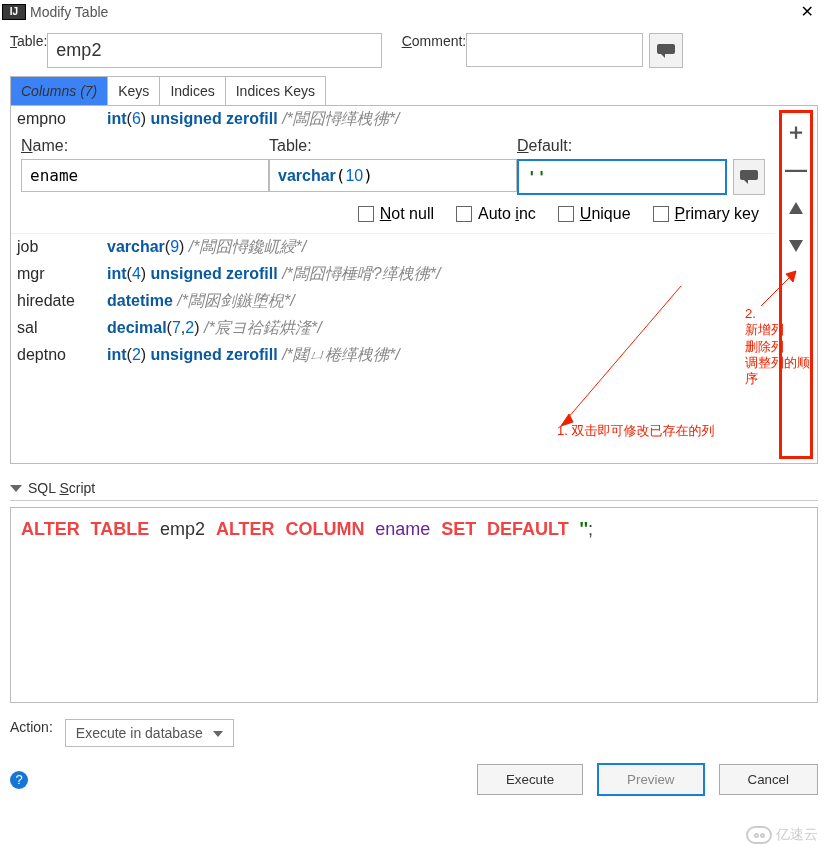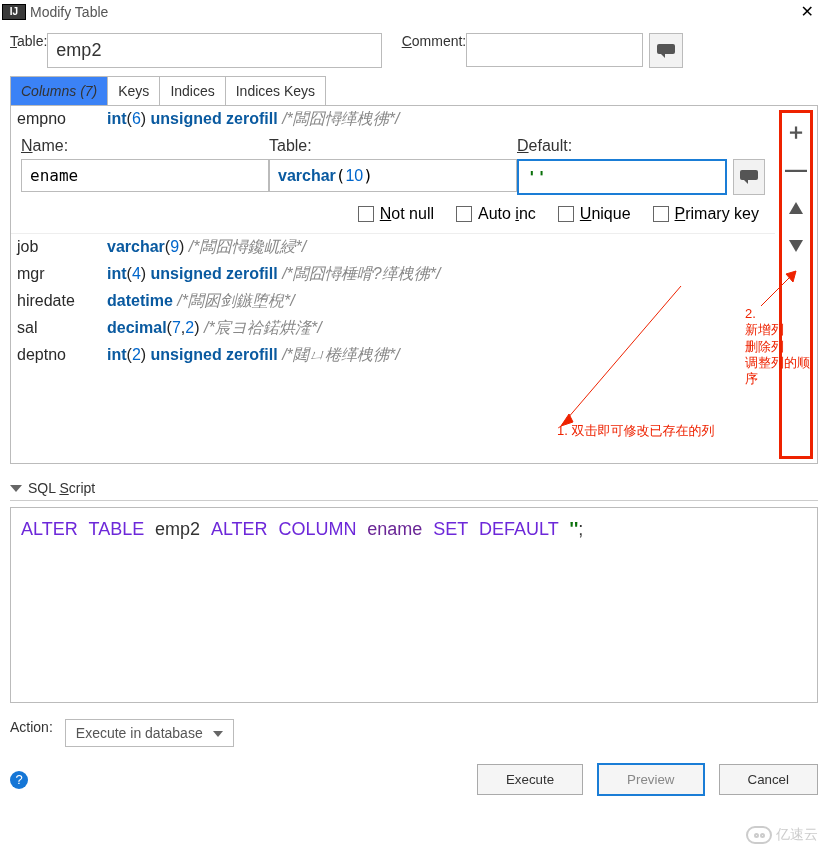--- a/index.html
+++ b/index.html
@@ -43,21 +43,21 @@
 .check { display: flex; align-items: center; gap: 6px; cursor: pointer; }
 .check-box { width: 16px; height: 16px; border: 1px solid #666; }
 .side-ctrl { width: 34px; border: 3px solid #e20; display: flex; flex-direction: column; margin: 4px; }
 .side-btn { flex: 0 0 38px; display: flex; align-items: center; justify-content: center; font-size: 22px; font-weight: bold; color: #555; cursor: pointer; }
 .side-btn svg { fill: #555; }
 .annot-red { position: absolute; color: #e20; font-size: 13px; pointer-events: none; }
 .sql-section { margin: 16px 10px 0 10px; }
 .sql-head { display: flex; align-items: center; gap: 6px; color: #333; padding-bottom: 4px; border-bottom: 1px solid #ccc; }
 .sql-head .tri { width: 0; height: 0; border-left: 6px solid transparent; border-right: 6px solid transparent; border-top: 7px solid #666; }
 .sql-box { border: 1px solid #bbb; margin-top: 6px; height: 196px; padding: 10px; font-family: "Consolas", monospace; font-size: 18px; white-space: pre; overflow: auto; }
-.sql-kw { color: #6d28d9; font-weight: normal; }
+.sql-kw { color: #ef4444; font-weight: bold; }
 .sql-id { color: #333; }
 .sql-field { color: #6a2696; }
 .sql-str { color: #0a700a; font-weight: bold; }
 .bottom-row { display: flex; align-items: flex-start; padding: 16px 10px 0 10px; gap: 12px; }
 .action-label { color: #333; }
 .select-box { border: 1px solid #bbb; padding: 5px 30px 5px 10px; color: #555; position: relative; cursor: pointer; }
 .select-box::after { content: ""; position: absolute; right: 10px; top: 50%; margin-top: -2px; border-left: 5px solid transparent; border-right: 5px solid transparent; border-top: 6px solid #666; }
 .footer { display: flex; align-items: center; padding: 16px 10px; gap: 14px; }
 .help-icon { width: 18px; height: 18px; border-radius: 50%; background: #1576d6; color: #fff; font-size: 13px; display: flex; align-items: center; justify-content: center; cursor: pointer; }
 .spacer { flex: 1; }

